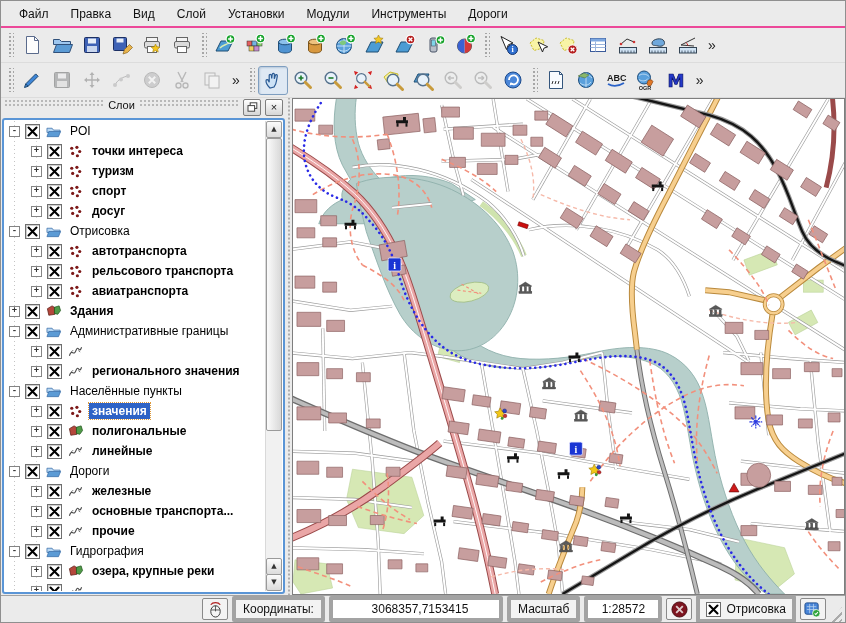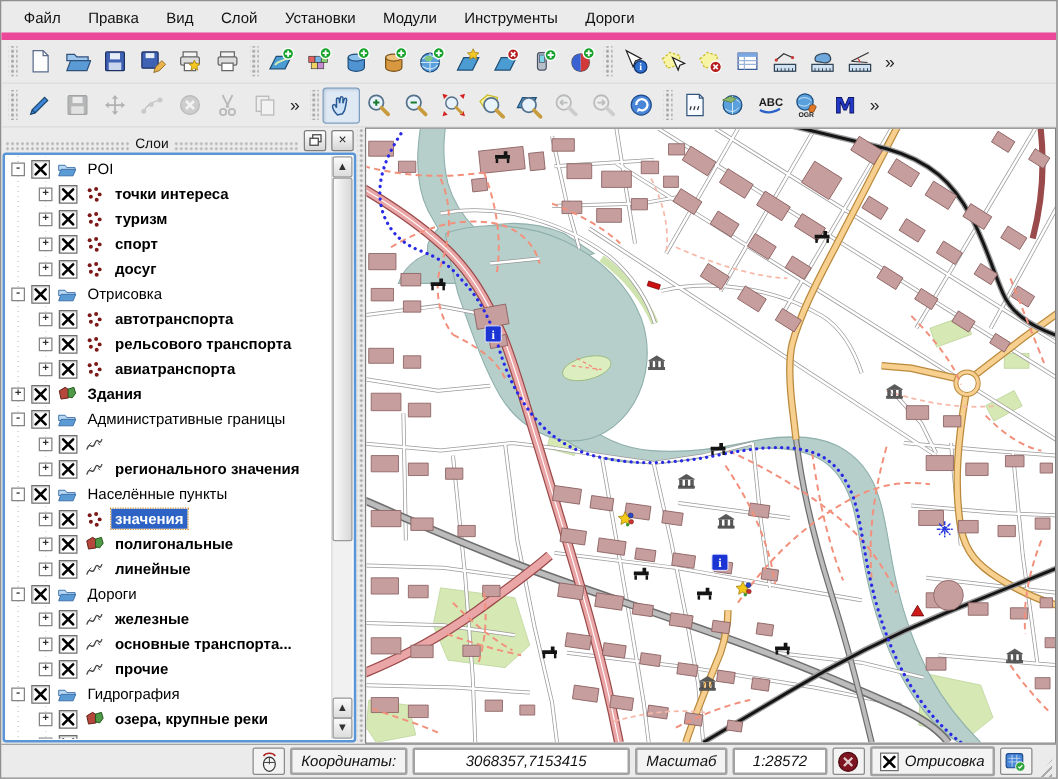--- a/index.html
+++ b/index.html
@@ -1,37 +1,37 @@
 <!DOCTYPE html>
 <html><head>
 <meta charset="utf-8">
 <style>
   html,body{margin:0;padding:0;background:#777;}
   #win{width:846px;height:623px;box-sizing:border-box;background:#ebebeb;border:1px solid #8f8f8f;
        display:flex;flex-direction:column;font-family:"Liberation Sans",sans-serif;color:#111;overflow:hidden;}
   
   #menubar{height:25px;flex:none;display:flex;align-items:center;padding:0 8px;gap:2px;
-           border-bottom:6px solid #ec4899;font-size:12px;}
+           border-bottom:2px solid #ec4899;font-size:12px;}
   .menu-item{padding:4px 10px;white-space:nowrap;}
   
   .toolbar{height:34px;flex:none;display:flex;align-items:center;padding:0 3px;
            border-bottom:1px solid #dcdcdc;}
   .grip{width:7px;height:24px;margin:0 3px;flex:none;
         background-image:radial-gradient(circle,#a6a6a6 1px,transparent 1.3px);
         background-size:4px 4px;background-position:1px 2px;}
   .tb{width:28px;height:27px;flex:none;display:inline-flex;align-items:center;justify-content:center;
       border:1px solid transparent;border-radius:3px;}
   .tb svg{width:22px;height:22px;}
   .tb.active{background:#dfe9f4;border:1px solid #7e9ec0;box-shadow:inset 1px 1px 2px #b8c8da;}
   .tb.disabled svg{opacity:.38;filter:grayscale(.95);}
   .chev{font-size:14px;color:#222;margin:0 5px;flex:none;}
   
   #main{flex:1;display:flex;min-height:0;}
   #panel{width:285px;flex:none;display:flex;flex-direction:column;min-height:0;}
-  #panel-title{height:18px;flex:none;display:flex;align-items:flex-end;gap:4px;padding:1px 3px;font-size:11px;}
+  #panel-title{height:18px;flex:none;display:flex;align-items:flex-start;gap:4px;padding:1px 3px;font-size:11px;}
   .tdots{flex:1;height:8px;background-image:radial-gradient(circle,#b8b8b8 1px,transparent 1.2px);
          background-size:4px 4px;}
   .dock-btn{width:16px;height:15px;flex:none;border:1px solid #7e7e7e;border-radius:2px;
             background:linear-gradient(#ffffff,#d6d6d6);display:flex;align-items:center;justify-content:center;
             font-size:11px;line-height:11px;color:#222;}
   .dock-btn svg{width:11px;height:11px;}
   #tree{flex:1;margin:0 1px 1px 1px;background:#fff;border:2px solid #5a95d6;border-radius:3px;
         position:relative;overflow:hidden;min-height:0;}
   #rows{position:absolute;inset:1px 18px 1px 1px;overflow:hidden;
         background:
@@ -60,22 +60,22 @@
   
   #splitter{width:6px;flex:none;background-image:radial-gradient(circle,#adadad 1px,transparent 1.2px);
             background-size:4px 4px;background-position:1px 50%;}
   
   #map-wrap{flex:1;position:relative;border:1px solid #7e7e7e;background:#fff;overflow:hidden;min-width:0;}
   #map-svg{position:absolute;inset:0;width:100%;height:100%;}
   
   #status{height:26px;flex:none;display:flex;align-items:center;gap:4px;padding:0 3px;
           border-top:1px solid #a2a2a2;font-size:12px;}
   #status-spacer{width:194px;flex:none;}
-  .sb-box{height:18px;border:2px solid #a3a3a3;border-radius:2px;background:#f3f3f3;
-          display:flex;align-items:center;padding:0 7px;white-space:nowrap;font-style:italic;}
+  .sb-box{height:18px;border:4px solid #a3a3a3;border-radius:2px;background:#f3f3f3;
+          display:flex;align-items:center;padding:0 7px;white-space:nowrap;}
   .sb-input{background:#fff;justify-content:center;font-size:12px;}
   #coords-input{width:180px;text-align:center;justify-content:center;padding-left:15px;}
   #scale-input{width:70px;}
   .sb-btn{width:24px;height:20px;border:1px solid #8a8a8a;border-radius:2px;background:#f3f3f3;
           display:flex;align-items:center;justify-content:center;flex:none;padding:0;}
   .sb-btn svg{width:17px;height:17px;}
   #render-box{display:flex;align-items:center;gap:5px;height:20px;padding:0 6px;}
   #render-box .tcheck{box-shadow:none;}
   #size-grip{width:15px;height:15px;margin-left:auto;align-self:flex-end;
              background:repeating-linear-gradient(135deg,transparent 0 3px,#ababab 3px 4.5px);

